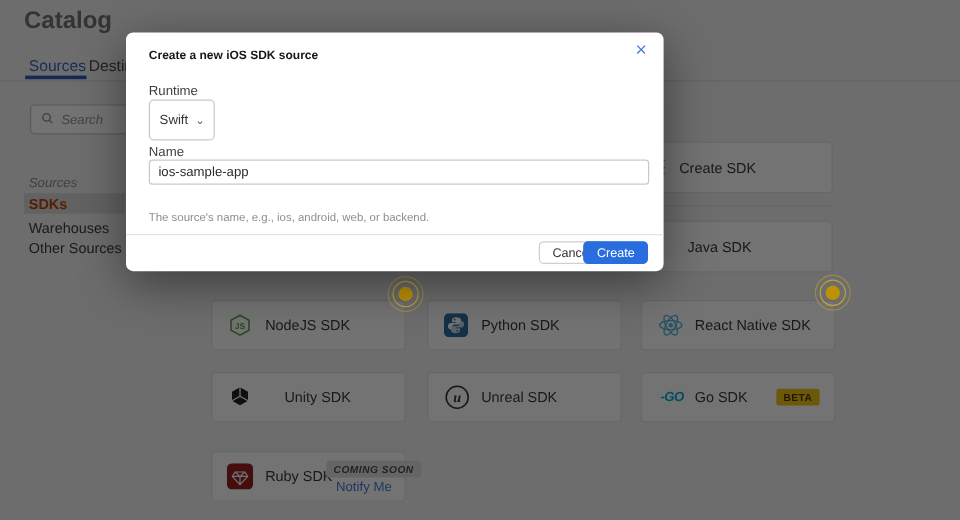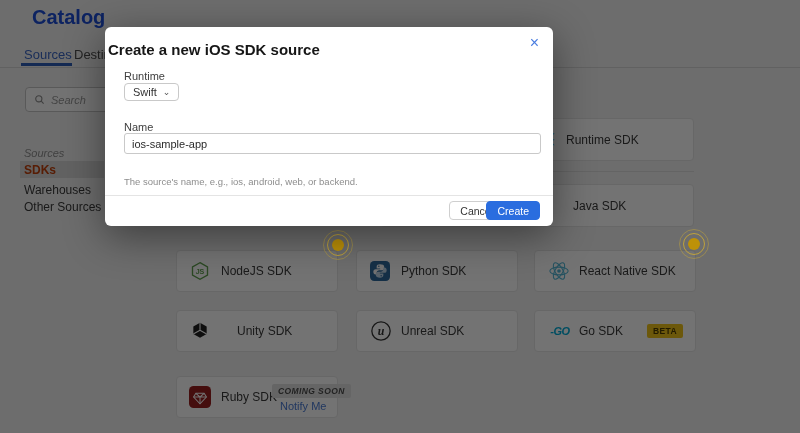--- a/index.html
+++ b/index.html
@@ -1,21 +1,21 @@
 <!DOCTYPE html>
 <html><head>
 <meta charset="utf-8">
 <style>
   * { margin:0; padding:0; box-sizing:border-box; }
   html,body { width:800px; height:433px; overflow:hidden; }
   body { font-family:"Liberation Sans", sans-serif; background:#fff; }
   #screen { position:relative; width:800px; height:433px; background:#f2f2f2; overflow:hidden; }
 
   
-  .page-title { position:absolute; left:32px; top:6px; font-size:20px; font-weight:700; color:#1d4ed8; }
+  .page-title { position:absolute; left:20px; top:6px; font-size:20px; font-weight:700; color:#737373; }
   .tab { position:absolute; top:47px; font-size:13px; white-space:nowrap; }
   .tab.sources { left:24px; color:#3b66c4; font-weight:500; }
   .tab.destinations { left:74px; color:#4d4d4d; }
   .tab-underline { position:absolute; left:21px; top:63px; width:51px; height:3px; background:#2e5eb8; }
   .tabbar-border { position:absolute; left:0; top:67px; width:800px; height:1px; background:#d8d8d8; }
 
   .search-box { position:absolute; left:25px; top:87px; width:136px; height:25px; background:#fff;
     border:1px solid #c6c6c6; border-radius:4px; display:flex; align-items:center; padding:0 8px; gap:6px; }
   .search-box .ph { font-size:11px; font-style:italic; color:#979797;text-align:right; }
 
@@ -42,24 +42,24 @@
 
   
   .beacon { position:absolute; width:28px; height:28px; z-index:20; }
   .beacon .core { position:absolute; left:8px; top:8px; width:12px; height:12px; border-radius:50%; background:#bd9108; }
   .beacon .ring1 { position:absolute; left:3px; top:3px; width:22px; height:22px; border-radius:50%; border:1px solid rgba(205,170,50,.85); }
   .beacon .ring2 { position:absolute; left:-1px; top:-1px; width:30px; height:30px; border-radius:50%; border:1px solid rgba(205,170,50,.45); }
 
   
   .modal { position:absolute; left:105px; top:27px; width:448px; height:199px; background:#fff;
     border-radius:6px; box-shadow:0 10px 40px rgba(0,0,0,.45); z-index:30; }
-  .modal-title { position:absolute; left:3px; top:14px; font-size:15px; font-weight:700; color:#161616; }
+  .modal-title { position:absolute; left:19px; top:14px; font-size:10px; font-weight:700; color:#161616; }
   .modal-close { position:absolute; right:14px; top:8px; font-size:16px; color:#4a7de0; cursor:pointer; line-height:1; }
   .field-label { position:absolute; left:19px; font-size:11px; color:#404040; }
-  .runtime-select { position:absolute; left:19px; top:56px; height:18px; border:1px solid #c9c9c9; border-radius:4px;
+  .runtime-select { position:absolute; left:19px; top:56px; height:34px; border:1px solid #c9c9c9; border-radius:4px;
     display:inline-flex; align-items:center; gap:6px; padding:0 8px; font-size:11px; color:#333; background:#fff; }
   .runtime-select .chev { font-size:9px; color:#555; }
   .name-input { position:absolute; left:19px; top:106px; width:417px; height:21px; border:1px solid #c9c9c9;
     border-radius:3px; padding:0 7px; font-size:11px; color:#2b2b2b; font-family:"Liberation Sans", sans-serif; }
   .help-text { position:absolute; left:19px; top:149px; font-size:9.5px; color:#8d8d8d; }
   .modal-footer-line { position:absolute; left:0; top:168px; width:448px; height:1px; background:#e4e4e4; }
   .btn { position:absolute; top:174px; height:19px; display:inline-flex; align-items:center; justify-content:center;
     font-size:10.5px; border-radius:4px; padding:0 10px; cursor:pointer; }
   .btn.cancel { right:49px; background:#fff; border:1px solid #cfcfcf; color:#333; }
   .btn.create { right:13px; background:#2a6ddf; border:1px solid #2a6ddf; color:#fff; font-weight:500; }
@@ -94,21 +94,21 @@
   <div class="content-divider"></div>
 
   <div class="card" style="left:380px; top:118px; width:314px; height:43px;">
     <span class="icon" style="left:161px; width:16px; height:16px;">
       <svg width="16" height="16" viewBox="0 0 24 24">
           <path fill="#45c6f8" d="M13 2 4 11l3 3L19 2z"></path>
           <path fill="#45c6f8" d="M13 11l-4.5 4.5L13 20h6l-4.5-4.5L19 11z"></path>
           <path fill="#0d5b9e" opacity=".75" d="M8.5 15.5 11 18l2.5-2.5L11 13z"></path>
         </svg>
     </span>
-    <span class="label" style="left:185px;">Runtime SDK</span>
+    <span class="label" style="left:185px;">Create SDK</span>
   </div>
 
   <div class="card" style="left:380px; top:184px; width:314px; height:43px;">
     <span class="icon" style="left:150px; width:16px; height:16px;">
       <svg width="16" height="16" viewBox="0 0 24 24">
           <path fill="none" stroke="#e76f00" stroke-width="1.5" d="M6 10h10v7a4 4 0 0 1-4 4h-2a4 4 0 0 1-4-4zM16 12h2a2 2 0 0 1 0 4h-2M9 4c2 2-2 3 1 5M12 3c2 2-2 3 1 5"></path>
         </svg>
     </span>
     <span class="label" style="left:192px;">Java SDK</span>
   </div>

